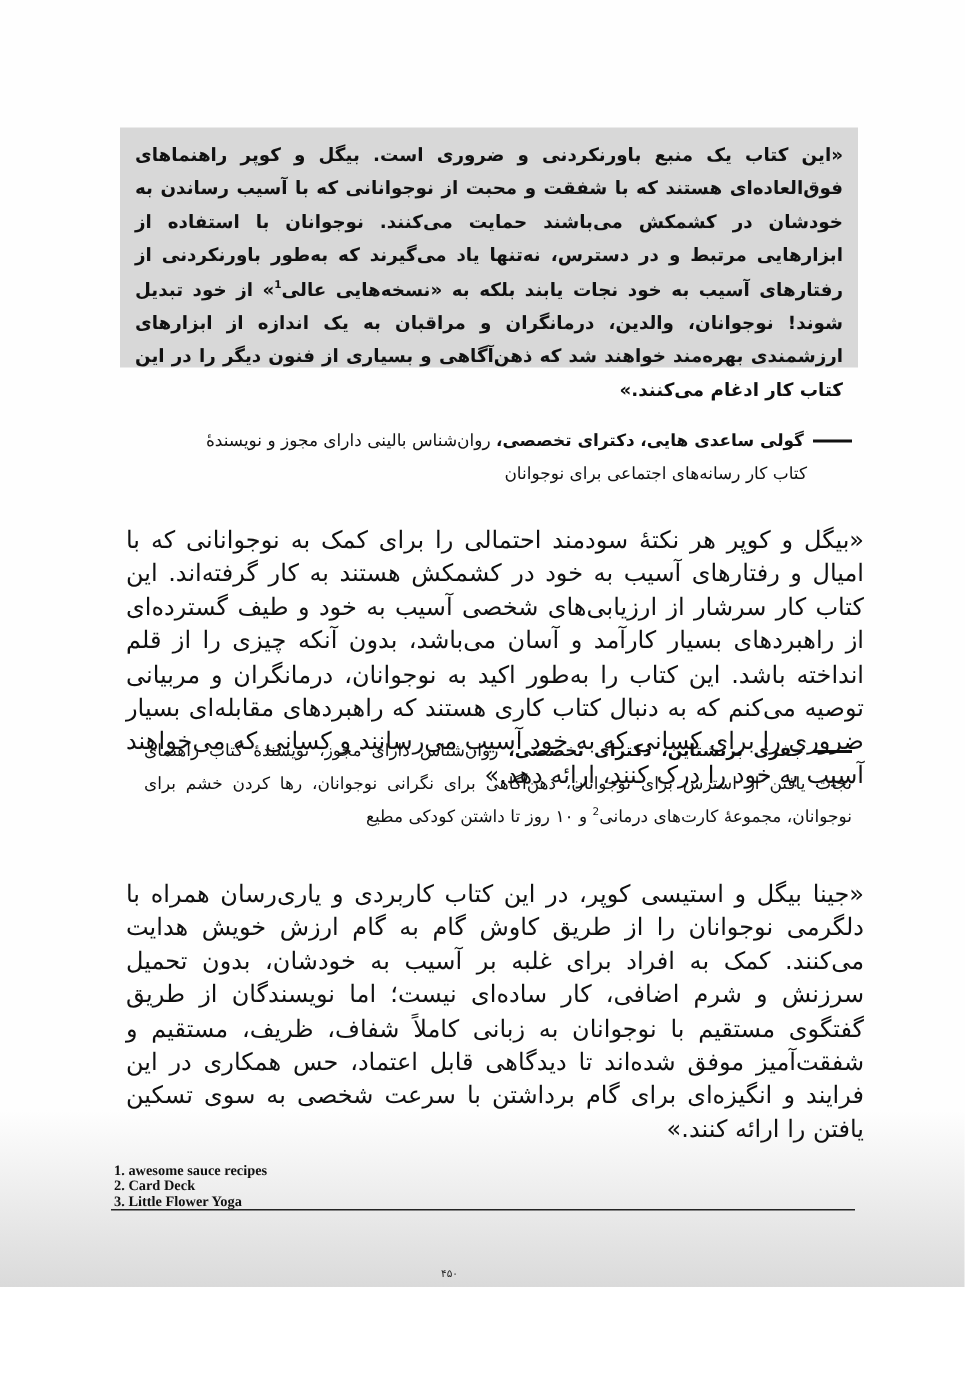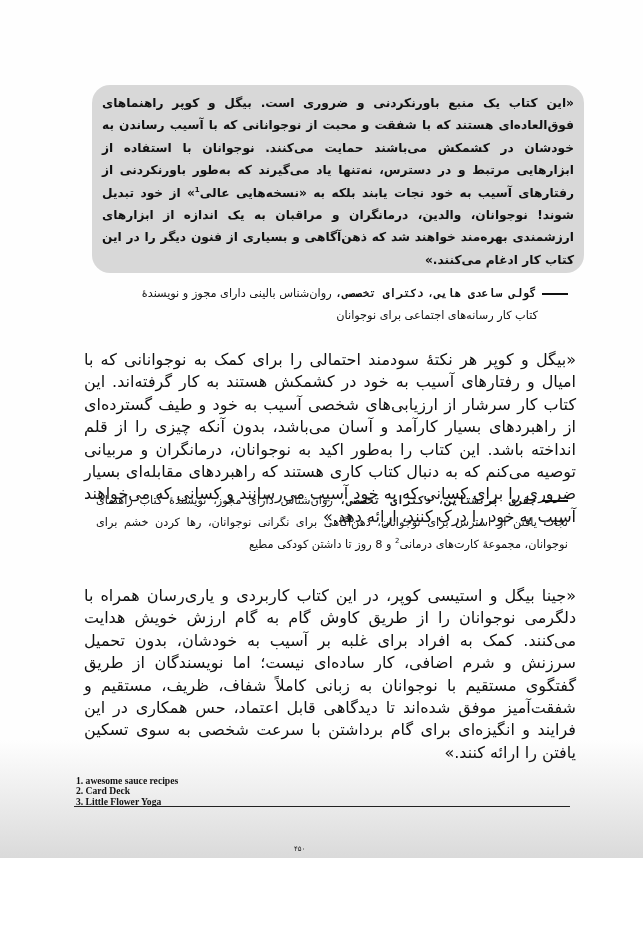--- a/index.html
+++ b/index.html
@@ -6,27 +6,27 @@
   body {
     width: 643px; height: 926px; overflow: hidden; position: relative;
     background: #fefefe;
     font-family: "DejaVu Sans", sans-serif;
     color: #111;
   }
   .page { position: absolute; left: 0; top: 0; width: 643px; height: 858px;
     background: linear-gradient(to bottom, #fefefe 0px, #fefefe 740px, #ececec 800px, #dadada 858px); }
   .rtl { direction: rtl; text-align: justify; text-align-last: right; }
   .quote-box {
-    position: absolute; left: 92px; top: 85px; width: 492px; height: 188px;
-    background: #d8d8d8; box-sizing: border-box; padding: 7px 10px 0 10px; border-radius: 18px;
+    position: absolute; left: 80px; top: 85px; width: 492px; height: 160px;
+    background: #d8d8d8; box-sizing: border-box; padding: 7px 10px 0 10px;
   }
   .quote-box p { margin: 0; font-size: 12.2px; line-height: 22.4px; font-weight: bold; }
   .attr { position: absolute; left: 96px; width: 472px; font-size: 11.3px; line-height: 22px; }
   .attr .dash { display: inline-block; width: 26px; border-top: 2px solid #111; vertical-align: middle; margin-left: 6px; }
-  .attr .name { font-weight: bold; font-family: Liberation Mono, monospace; }
+  .attr .name { font-weight: bold; }
   .attr .book { }
   .attr .line2 { display: block; padding-right: 0; }
   .para { position: absolute; left: 84px; width: 492px; font-size: 16px; line-height: 22.4px; margin: 0; }
   sup { font-size: 7px; line-height: 0; }
   .fn-rule { position: absolute; left: 74px; top: 806px; width: 496px; height: 1px; background: #222; }
   .footnotes { position: absolute; left: 76px; top: 776px; font-family: "Liberation Serif", serif;
     font-size: 9.6px; line-height: 10.4px; direction: ltr; color: #111; font-weight: bold; }
   .footnotes div { margin: 0; }
   .pagenum { position: absolute; left: 294px; top: 845px; font-size: 7px; color: #222; text-align: right; }
   .banner { position: absolute; left: 0; top: 858px; width: 643px; height: 68px; background: #ffffff; }
@@ -47,21 +47,21 @@
     <span class="book line2" style="padding-right:30px;">کتاب کار رسانه‌های اجتماعی برای نوجوانان</span>
   </div>
 
   <p class="para rtl" style="top:349px;">«بیگل و کوپر هر نکتهٔ سودمند احتمالی را برای کمک به نوجوانانی که با امیال و رفتارهای آسیب به خود در کشمکش هستند به کار گرفته‌اند. این کتاب کار سرشار از ارزیابی‌های شخصی آسیب به خود و طیف گسترده‌ای از راهبردهای بسیار کارآمد و آسان می‌باشد، بدون آنکه چیزی را از قلم انداخته باشد. این کتاب را به‌طور اکید به نوجوانان، درمانگران و مربیانی توصیه می‌کنم که به دنبال کتاب کاری هستند که راهبردهای مقابله‌ای بسیار ضروری را برای کسانی که به خود آسیب می‌رسانند و کسانی که می‌خواهند آسیب به خود را درک کنند، ارائه دهد.»</p>
 
   <div class="attr rtl" style="top:490px;">
     <span class="dash"></span><span class="name">جفری برنشتاین،</span>
     <span class="name">دکترای تخصصی،</span>
     <span>روان‌شناس دارای مجوز، نویسندهٔ کتاب</span>
     <span class="book">راهنمای نجات یافتن از استرس برای نوجوانان، ذهن‌آگاهی برای نگرانی نوجوانان، رها کردن خشم برای نوجوانان، مجموعهٔ کارت‌های درمانی</span><sup>2</sup>
-    <span class="book">و 8 روز تا داشتن کودکی مطیع</span>
+    <span class="book">و ۱۰ روز تا داشتن کودکی مطیع</span>
   </div>
 
   <p class="para rtl" style="top:585px;">«جینا بیگل و استیسی کوپر، در این کتاب کاربردی و یاری‌رسان همراه با دلگرمی نوجوانان را از طریق کاوش گام به گام ارزش خویش هدایت می‌کنند. کمک به افراد برای غلبه بر آسیب به خودشان، بدون تحمیل سرزنش و شرم اضافی، کار ساده‌ای نیست؛ اما نویسندگان از طریق گفتگوی مستقیم با نوجوانان به زبانی کاملاً شفاف، ظریف، مستقیم و شفقت‌آمیز موفق شده‌اند تا دیدگاهی قابل اعتماد، حس همکاری در این فرایند و انگیزه‌ای برای گام برداشتن با سرعت شخصی به سوی تسکین یافتن را ارائه کنند.»</p>
 
 
   <div class="fn-rule"></div>
   <div class="footnotes">
     <div>1. awesome sauce recipes</div>
     <div>2. Card Deck</div>
     <div>3. Little Flower Yoga</div>

